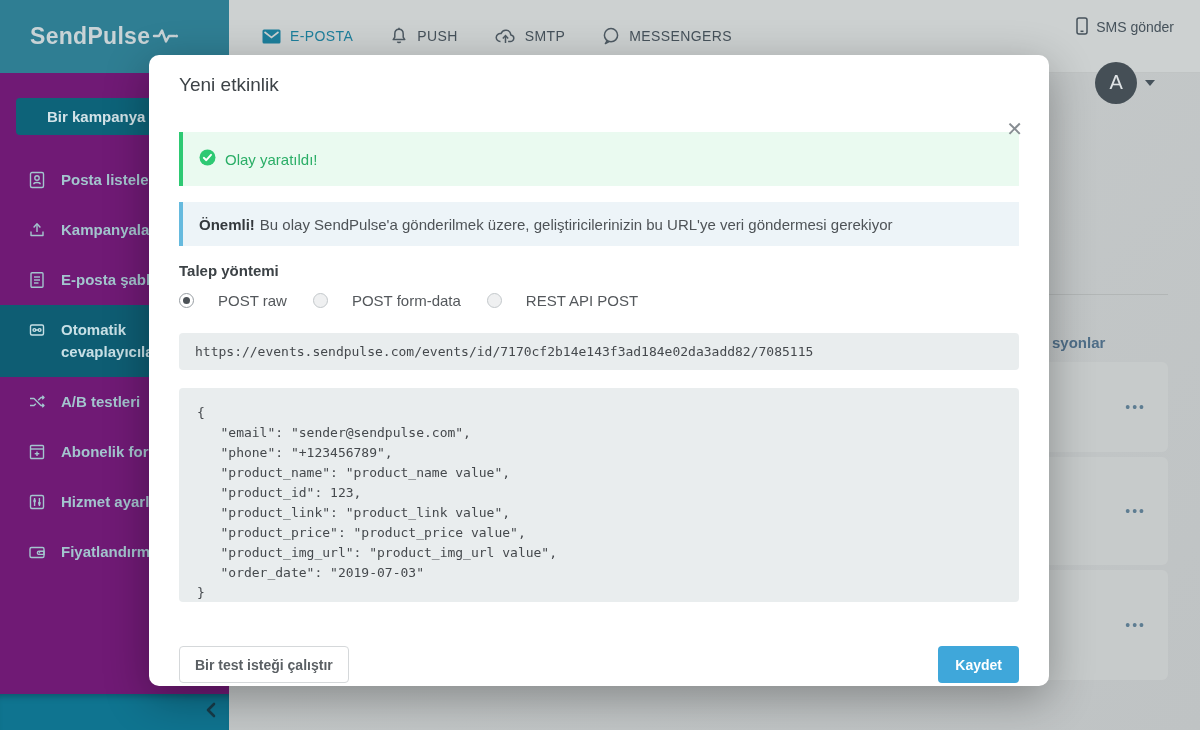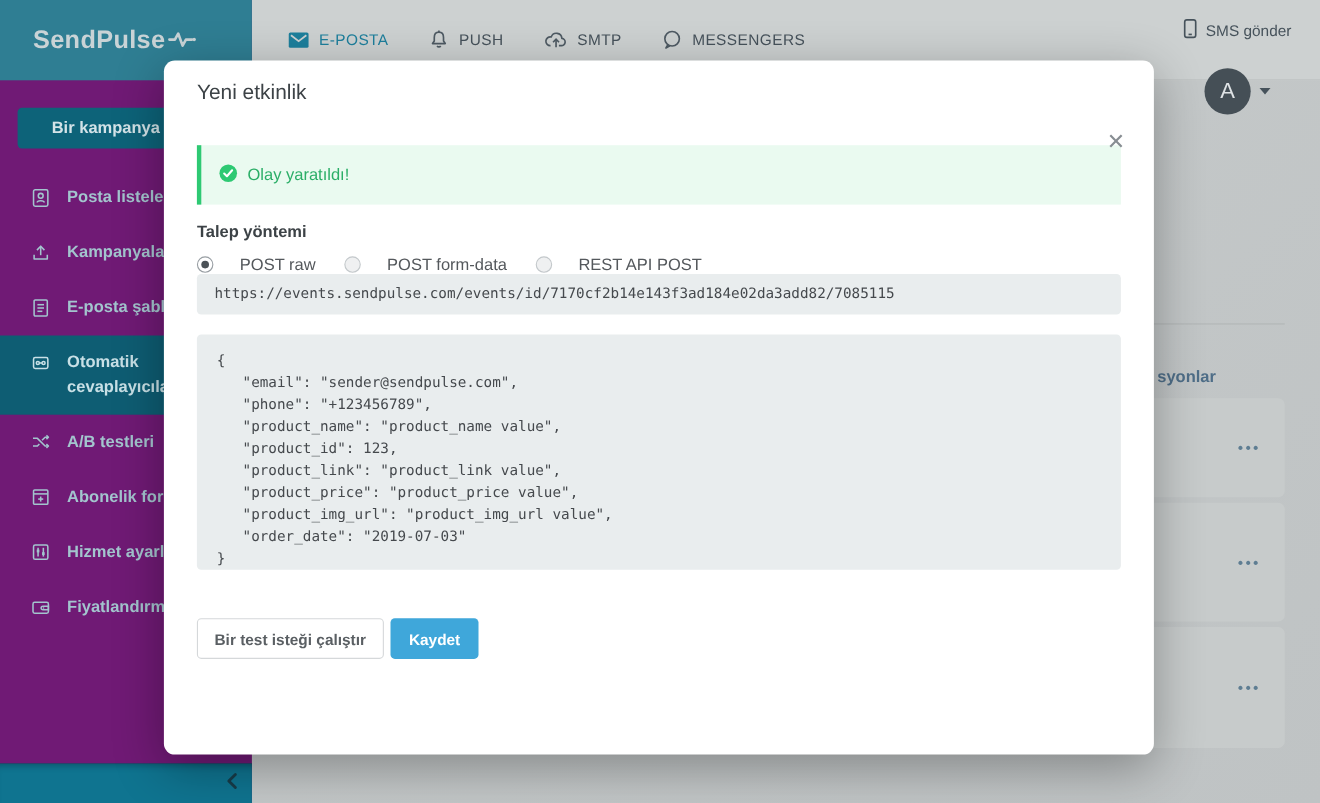--- a/index.html
+++ b/index.html
@@ -96,30 +96,30 @@
   .section-label { margin-top:16px; font-size:15px; font-weight:700; color:#3c4246; }
   .radio-row { margin-top:13px; display:flex; align-items:center; gap:26px; }
   .radio-opt { display:flex; align-items:center; gap:24px; font-size:15px; color:#54585c; cursor:pointer; }
   .radio {
     width:15px; height:15px; border-radius:50%; border:1px solid #c3c8cb; background:#eff0f1;
     display:inline-flex; align-items:center; justify-content:center;
   }
   .radio.checked { border-color:#989ea3; background:#fff; }
   .radio.checked::after { content:""; width:7px; height:7px; border-radius:50%; background:#4c5257; }
   .url-box {
-    height:37px; background:#e9edee; border-radius:4px;
+    margin-top:24px; height:37px; background:#e9edee; border-radius:4px;
     font-family:"DejaVu Sans Mono", monospace; font-size:13px; color:#45494d;
     line-height:37px; padding:0 16px; white-space:nowrap; overflow:hidden;
   }
   .json-box {
     margin-top:18px; background:#e9edee; border-radius:4px;
     font-family:"DejaVu Sans Mono", monospace; font-size:13px; color:#45494d;
     line-height:20px; padding:15px 18px; white-space:pre; height:214px; overflow:hidden;
   }
-  .modal-footer { margin-top:44px; display:flex; justify-content:flex-start; gap:6px; }
+  .modal-footer { margin-top:44px; display:flex; justify-content:space-between; gap:6px; }
   .btn { height:37px; border-radius:4px; font-family:inherit; font-size:14px; font-weight:700; cursor:pointer; }
   .btn-test { background:#ffffff; border:1px solid #d5d8da; color:#5a5f63; padding:0 15px; }
   .btn-save { background:#3fa7da; border:none; color:#ffffff; padding:0 17px; }
 
   svg { overflow:visible; }
 </style>
 </head>
 <body>
 
 <div class="topbar">
@@ -322,20 +322,24 @@
   <div class="alert-success">
     <span>
       <svg width="17" height="17" viewBox="0 0 17 17">
           <circle cx="8.5" cy="8.5" r="8" fill="#2ec973"></circle>
           <polyline points="4.8,8.8 7.3,11.2 12,5.8" fill="none" stroke="#ffffff" stroke-width="1.9" stroke-linecap="round" stroke-linejoin="round"></polyline>
         </svg>
     </span>
     <span>Olay yaratıldı!</span>
   </div>
 
+  <div class="alert-info">
+    <b>Önemli!</b>
+    <span>Bu olay SendPulse'a gönderilmek üzere, geliştiricilerinizin bu URL'ye veri göndermesi gerekiyor</span>
+  </div>
 
   <div class="section-label">Talep yöntemi</div>
 
   <div class="radio-row">
     <label class="radio-opt">
       <span class="radio checked"></span>
       <span>POST raw</span>
     </label>
     <label class="radio-opt">
       <span class="radio"></span>

